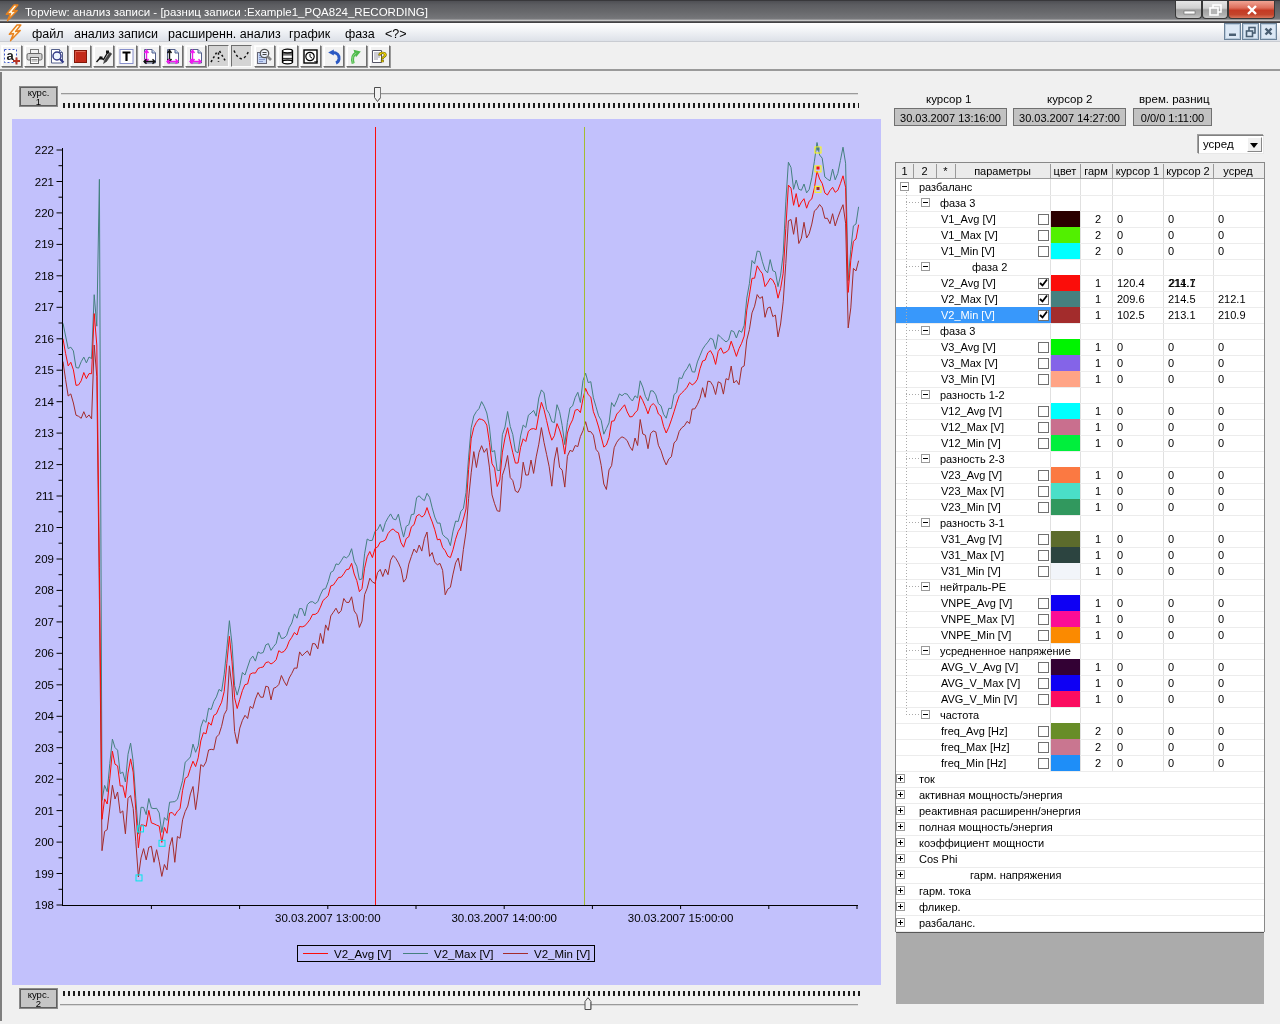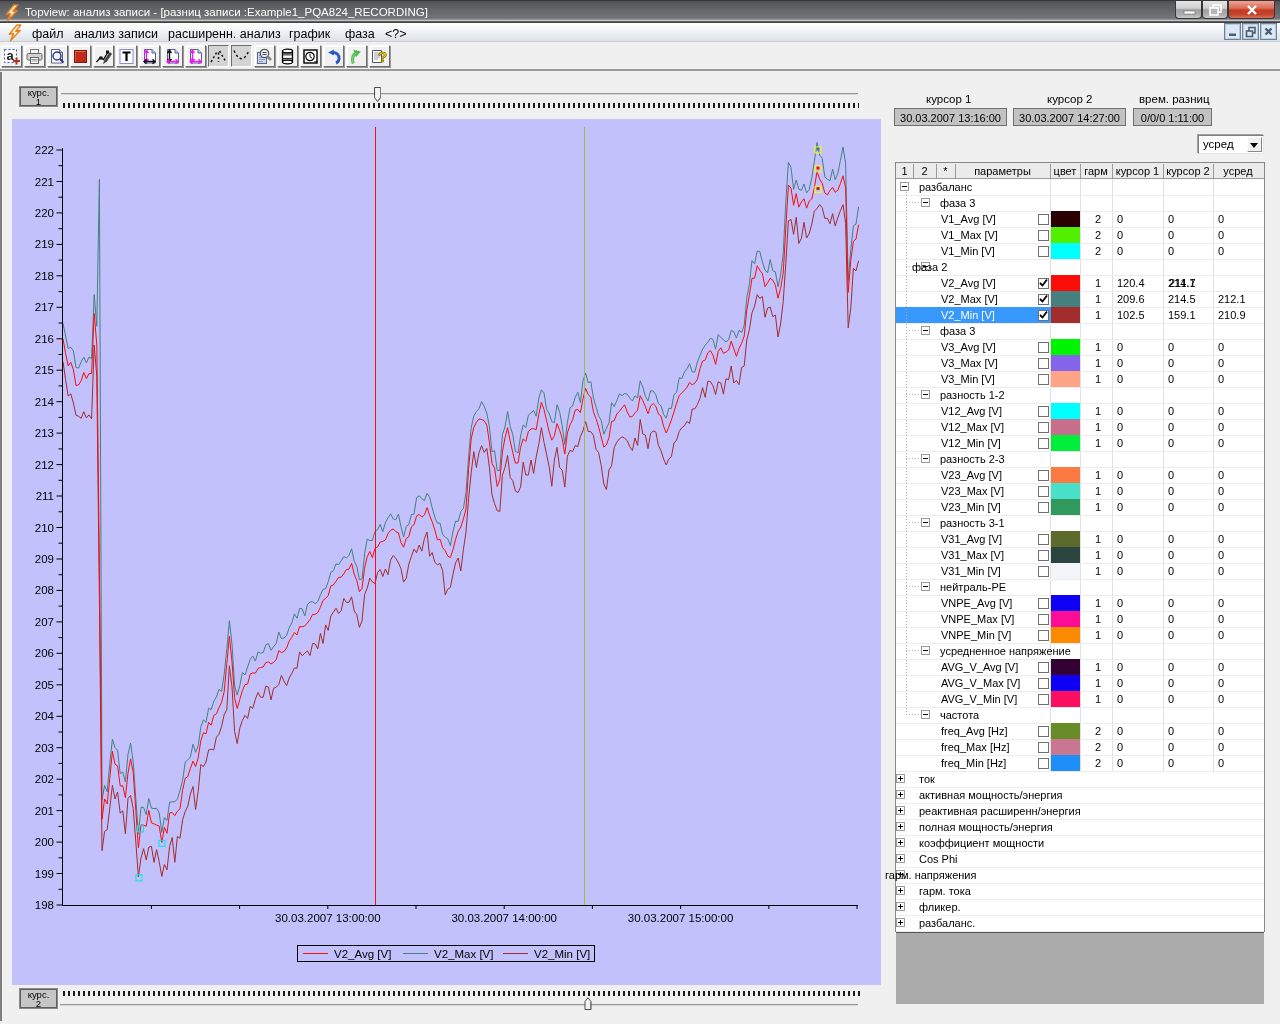--- a/index.html
+++ b/index.html
@@ -444,21 +444,21 @@
 <span class="cb" style="left:1038px;top:246px"></span>
 <div class="sw" style="top:243px;background:#00ffff"></div>
 <span class="tt" style="left:1095px;top:245px">2</span>
 <span class="tt" style="left:1117px;top:245px">0</span>
 <span class="tt" style="left:1168px;top:245px">0</span>
 <span class="tt" style="left:1218px;top:245px">0</span>
 <span class="rowline" style="top:259px"></span>
 <span class="doth" style="left:906px;top:266px;width:16px"></span>
 <span class="tb" style="left:921px;top:262px"></span>
 <span class="tbh" style="left:923px;top:266px"></span>
-<span class="tt" style="left:912px;top:261px">фаза 2</span>
+<span class="tt" style="left:972px;top:261px">фаза 2</span>
 <span class="rowline" style="top:275px"></span>
 <span class="tt" style="left:941px;top:277px">V2_Avg [V]</span>
 <span class="cb" style="left:1038px;top:278px">
     <svg width="11" height="11" viewBox="0 0 11 11">
       <path d="M2 5 L4.5 7.5 L9 1.5" stroke="#000" stroke-width="1.8" fill="none"></path>
     </svg>
   </span>
 <div class="sw" style="top:275px;background:#fb0d0a"></div>
 <span class="tt" style="left:1095px;top:277px">1</span>
 <span class="tt" style="left:1117px;top:277px">120.4</span>
@@ -480,21 +480,21 @@
 <div class="selrow" style="top:307px"></div>
 <span class="tt" style="left:941px;top:309px;color:#fff">V2_Min [V]</span>
 <span class="cb" style="left:1038px;top:310px">
     <svg width="11" height="11" viewBox="0 0 11 11">
       <path d="M2 5 L4.5 7.5 L9 1.5" stroke="#000" stroke-width="1.8" fill="none"></path>
     </svg>
   </span>
 <div class="sw" style="top:307px;background:#a32c2c"></div>
 <span class="tt" style="left:1095px;top:309px">1</span>
 <span class="tt" style="left:1117px;top:309px">102.5</span>
-<span class="tt" style="left:1168px;top:309px">159.1</span>
+<span class="tt" style="left:1168px;top:309px">213.1</span>
 <span class="tt" style="left:1218px;top:309px">210.9</span>
 <span class="rowline" style="top:323px"></span>
 <span class="doth" style="left:906px;top:330px;width:16px"></span>
 <span class="tb" style="left:921px;top:326px"></span>
 <span class="tbh" style="left:923px;top:330px"></span>
 <span class="tt" style="left:940px;top:325px">фаза 3</span>
 <span class="rowline" style="top:339px"></span>
 <span class="tt" style="left:941px;top:341px">V3_Avg [V]</span>
 <span class="cb" style="left:1038px;top:342px"></span>
 <div class="sw" style="top:339px;background:#00f400"></div>
@@ -719,21 +719,21 @@
 <span class="tt" style="left:919px;top:837px">коэффициент мощности</span>
 <span class="rowline" style="top:851px"></span>
 <span class="tb" style="left:896px;top:854px"></span>
 <span class="tbh" style="left:898px;top:858px"></span>
 <span class="tbv" style="left:900px;top:856px"></span>
 <span class="tt" style="left:919px;top:853px">Cos Phi</span>
 <span class="rowline" style="top:867px"></span>
 <span class="tb" style="left:896px;top:870px"></span>
 <span class="tbh" style="left:898px;top:874px"></span>
 <span class="tbv" style="left:900px;top:872px"></span>
-<span class="tt" style="left:885px;top:869px">гарм. напряжения</span>
+<span class="tt" style="left:970px;top:869px">гарм. напряжения</span>
 <span class="rowline" style="top:883px"></span>
 <span class="tb" style="left:896px;top:886px"></span>
 <span class="tbh" style="left:898px;top:890px"></span>
 <span class="tbv" style="left:900px;top:888px"></span>
 <span class="tt" style="left:919px;top:885px">гарм. тока</span>
 <span class="rowline" style="top:899px"></span>
 <span class="tb" style="left:896px;top:902px"></span>
 <span class="tbh" style="left:898px;top:906px"></span>
 <span class="tbv" style="left:900px;top:904px"></span>
 <span class="tt" style="left:919px;top:901px">фликер.</span>

